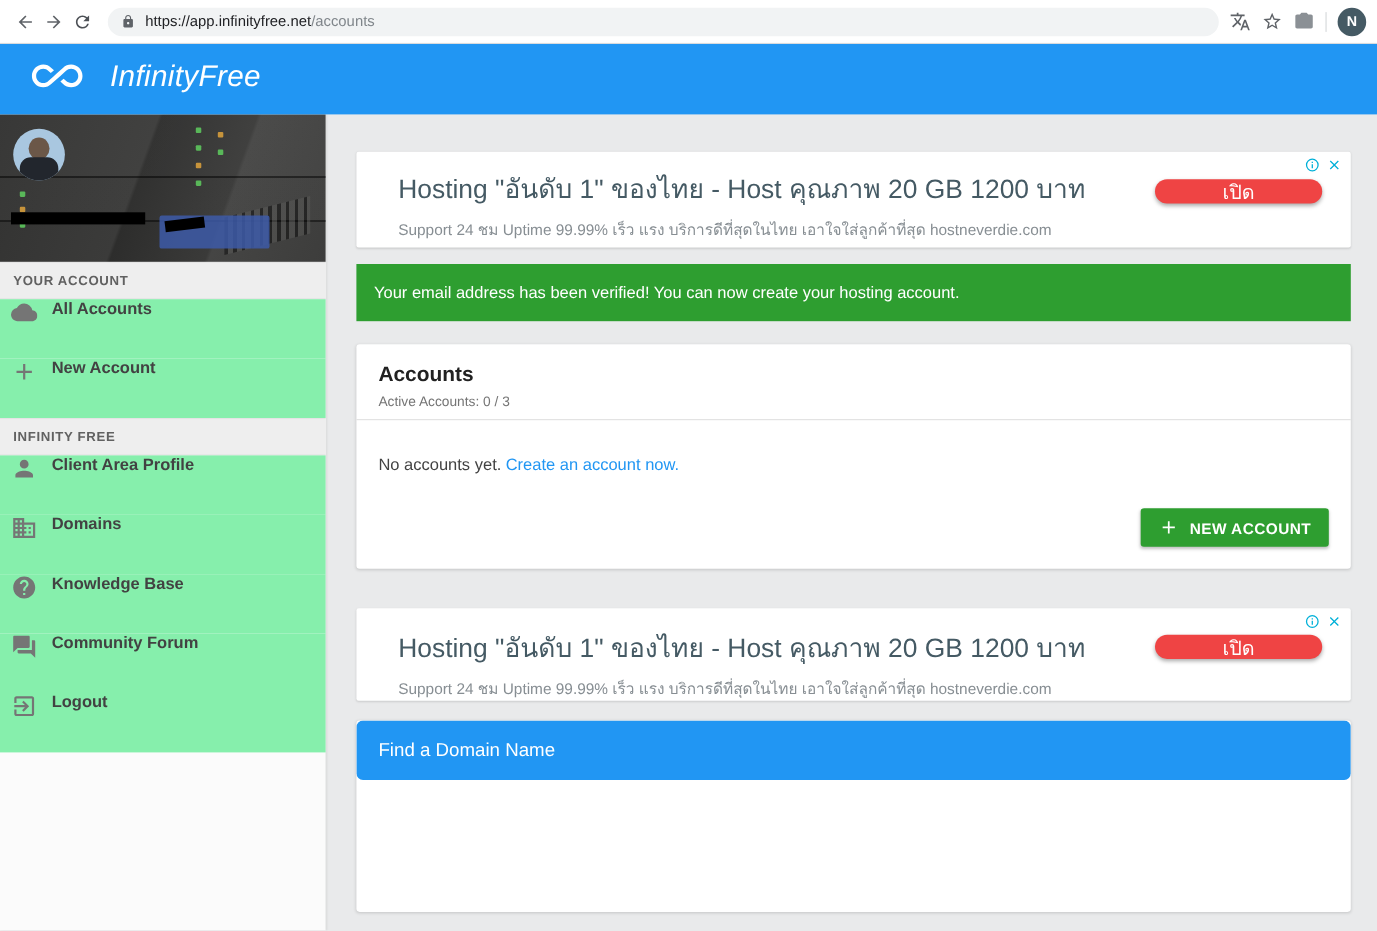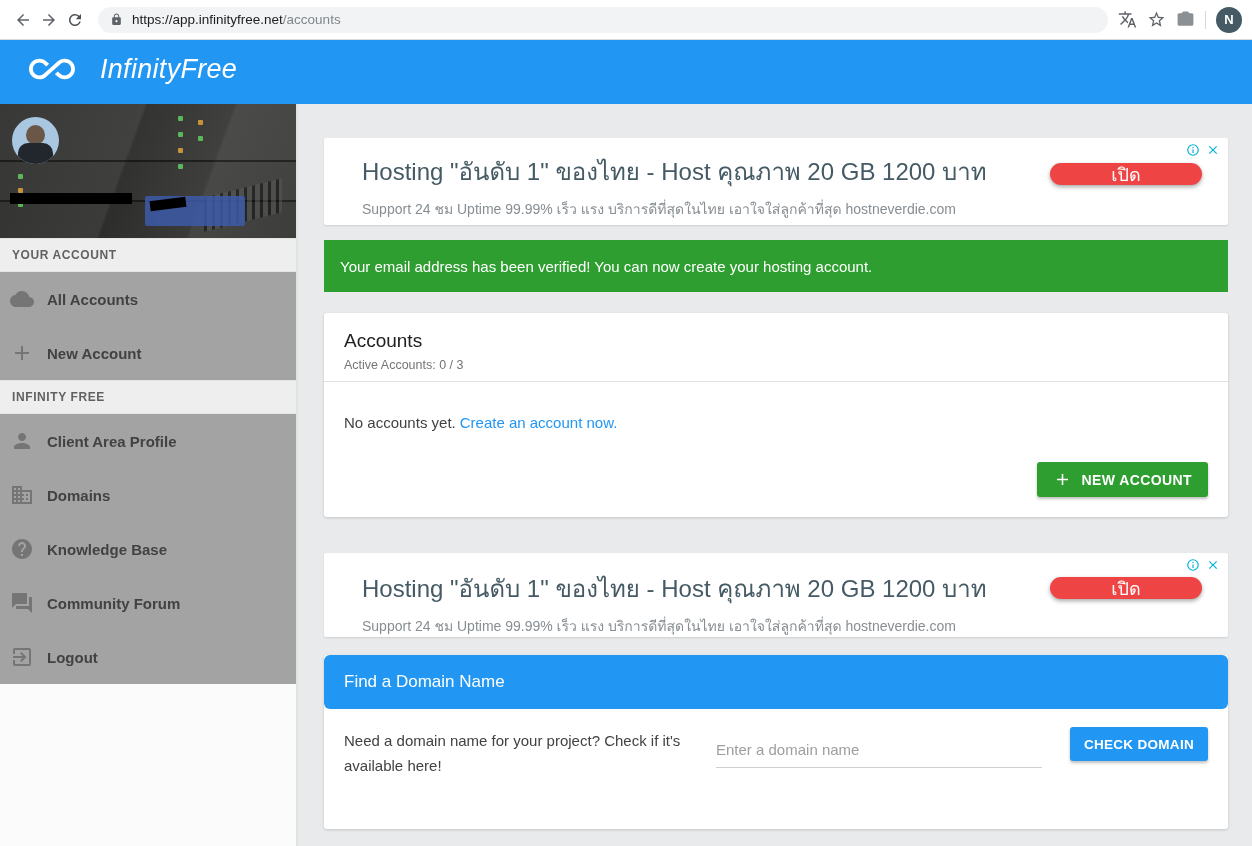--- a/index.html
+++ b/index.html
@@ -73,21 +73,21 @@
   .av-head { position:absolute; left:14px; top:8px; width:19px; height:20px; border-radius:50%; background:#6b5748; }
   .av-body { position:absolute; left:6px; top:26px; width:35px; height:26px; border-radius:10px 10px 0 0; background:#22262d; }
   .redaction-bar { position:absolute; left:10px; top:89px; width:122px; height:11px; background:#000; z-index:3; }
   .redaction-blob { position:absolute; left:150px; top:95px; width:36px; height:10px; background:#000; transform:rotate(-7deg); z-index:3; }
 
   .section-label {
     height:34px; background:#eeeeee; border-top:1px solid #e4e4e4; border-bottom:1px solid #e4e4e4;
     display:flex; align-items:center; padding-left:12px;
     font-size:12px; font-weight:bold; color:#616161; letter-spacing:0.6px;
   }
-  .side-item { height:54px; display:flex; align-items:center; padding-left:10px; cursor:pointer; background:#a3a3a3; }
+  .side-item { height:54px; display:flex; align-items:flex-start; padding-left:10px; cursor:pointer; background:#86efac; }
   .side-item .mi { width:24px; height:24px; fill:#757575; flex:0 0 auto; }
   .side-item .label { font-size:15px; font-weight:bold; color:#424242; margin-left:13px; }
 
   
   .main { position:absolute; left:296px; top:104px; right:0; bottom:0; background:#e9eaeb; padding:34px 24px 0 28px; overflow:hidden; }
 
   .ad-card {
     position:relative; background:#ffffff; border-radius:2px; box-shadow:0 1px 2px rgba(0,0,0,0.12);
     padding:14px 200px 0 38px; height:87px;
   }
@@ -103,21 +103,21 @@
   .ad-badges { position:absolute; top:5px; right:8px; display:flex; gap:6px; align-items:center; }
   .ad-badges svg { width:14px; height:14px; fill:#00b0d8; cursor:pointer; }
 
   .alert-success {
     margin-top:15px; height:52px; background:#2e9e30; color:#ffffff;
     display:flex; align-items:center; padding-left:16px; font-size:15px;
   }
 
   .accounts-card { position:relative; margin-top:21px; height:204px; background:#ffffff; border-radius:3px; box-shadow:0 1px 3px rgba(0,0,0,0.16); }
   .accounts-head { height:69px; padding:17px 20px 0; border-bottom:1px solid #e0e0e0; }
-  .accounts-title { font-size:19px; color:#212121; font-weight:400; }
+  .accounts-title { font-size:19px; color:#212121; font-weight:700; }
   .accounts-sub { font-size:12.5px; color:#757575; margin-top:6px; }
   .accounts-empty { padding:32px 20px 0; font-size:15px; color:#424242; }
   .accounts-empty a { color:#2196f3; text-decoration:none; cursor:pointer; margin-left:4px; }
   .btn-green {
     position:absolute; right:20px; bottom:20px; height:35px; background:#2e9e30; color:#ffffff;
     border:none; border-radius:3px; font-size:14px; font-weight:bold; letter-spacing:0.4px;
     display:flex; align-items:center; padding:0 16px; cursor:pointer;
     box-shadow:0 2px 3px rgba(0,0,0,0.25); font-family:inherit;
   }
   .btn-green svg { width:19px; height:19px; fill:#ffffff; margin-right:10px; }
@@ -296,23 +296,16 @@
       </div>
       <div class="ad-title">Hosting "อันดับ 1" ของไทย - Host คุณภาพ 20 GB 1200 บาท</div>
       <div class="ad-sub">Support 24 ชม Uptime 99.99% เร็ว แรง บริการดีที่สุดในไทย เอาใจใส่ลูกค้าที่สุด hostneverdie.com</div>
       <div class="ad-cta">เปิด</div>
     </div>
 
     <div class="domain-card">
       <div class="domain-head">
         <span>Find a Domain Name</span>
       </div>
-      <div class="domain-body">
-        <div class="domain-desc">Need a domain name for your project? Check if it's available here!</div>
-        <div class="domain-input-wrap">
-          <input class="domain-input" type="text" placeholder="Enter a domain name" style="">
-        </div>
-        <button class="btn-blue">CHECK DOMAIN</button>
-      </div>
     </div>
 
   </div>
 </div>
 
 </body></html>

